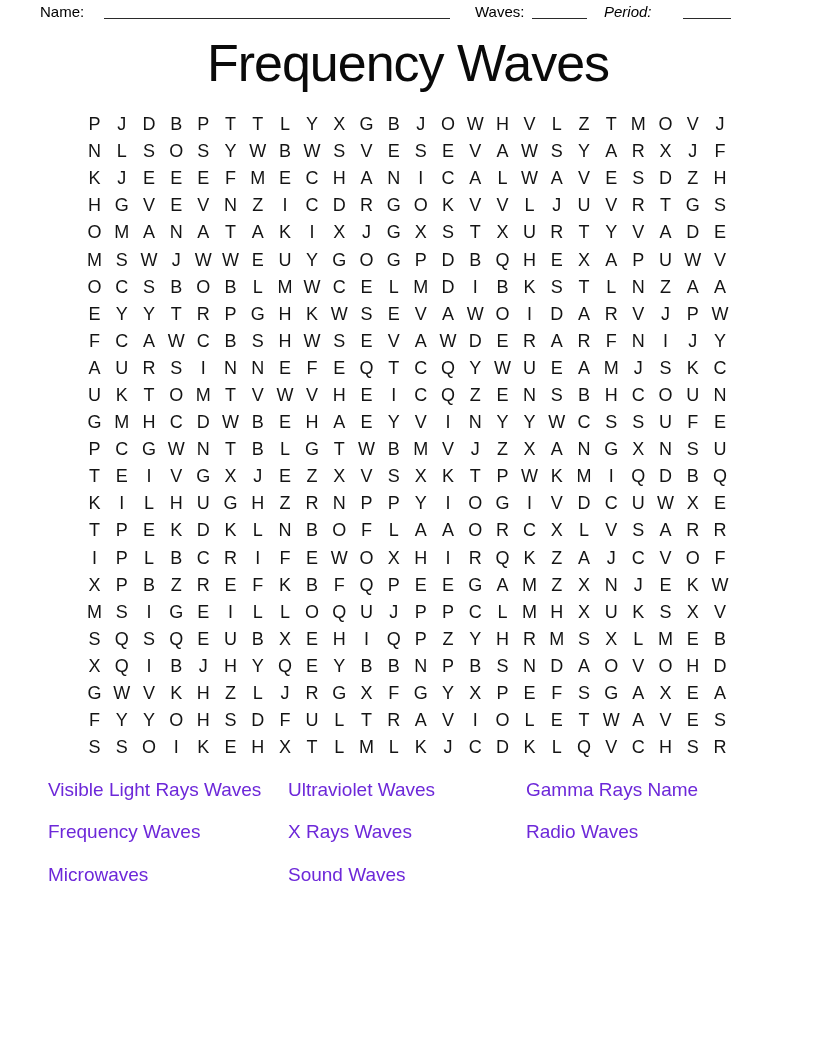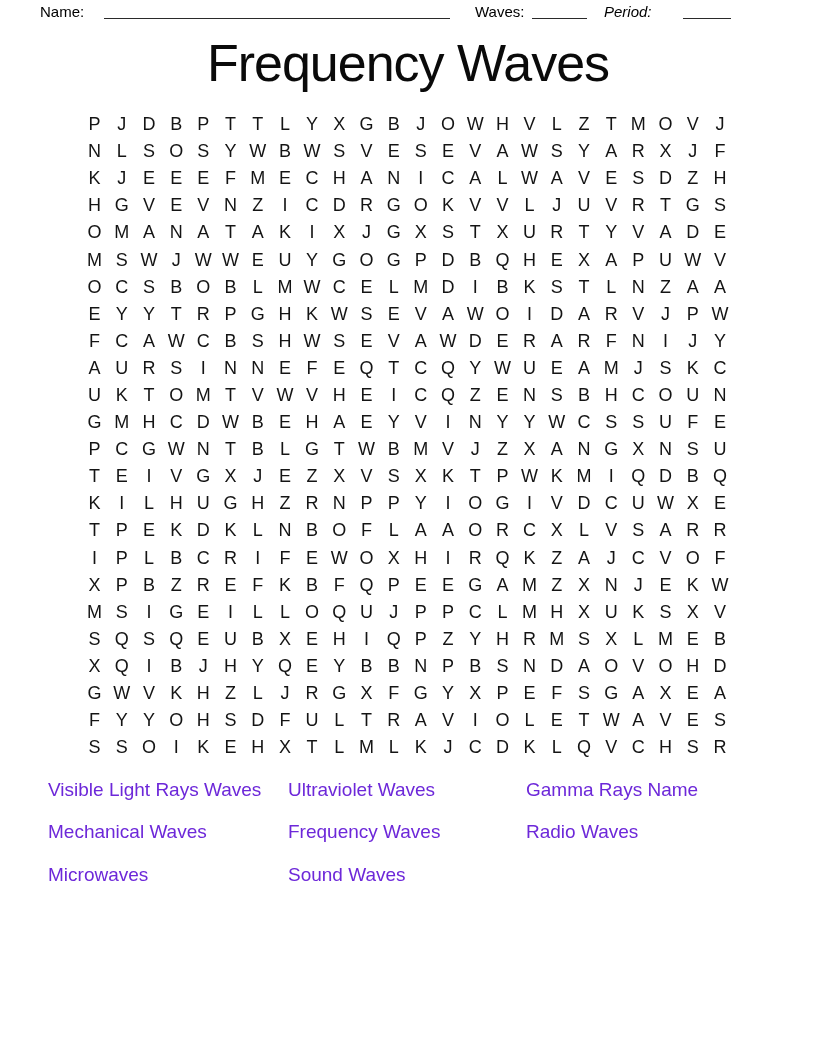--- a/index.html
+++ b/index.html
@@ -651,20 +651,20 @@
       <span class="cell">C</span>
       <span class="cell">H</span>
       <span class="cell">S</span>
       <span class="cell">R</span>
     </div>
 
   <div class="words" id="word-list">
       <div class="word">Visible Light Rays Waves</div>
       <div class="word">Ultraviolet Waves</div>
       <div class="word">Gamma Rays Name</div>
-      <div class="word">Mechanical Waves</div>
       <div class="word">Frequency Waves</div>
+      <div class="word">X Rays Waves</div>
       <div class="word">Radio Waves</div>
       <div class="word">Microwaves</div>
       <div class="word">Sound Waves</div>
     </div>
 
 </div>
 
 </body></html>

